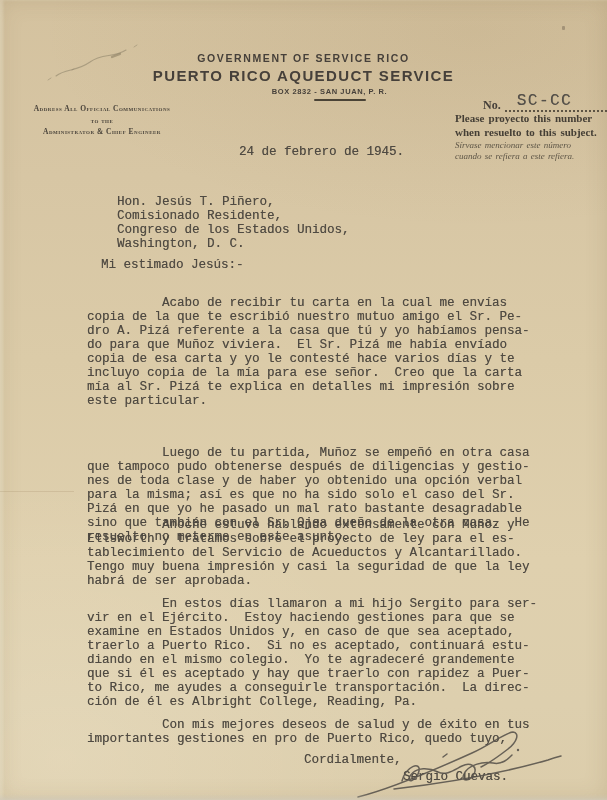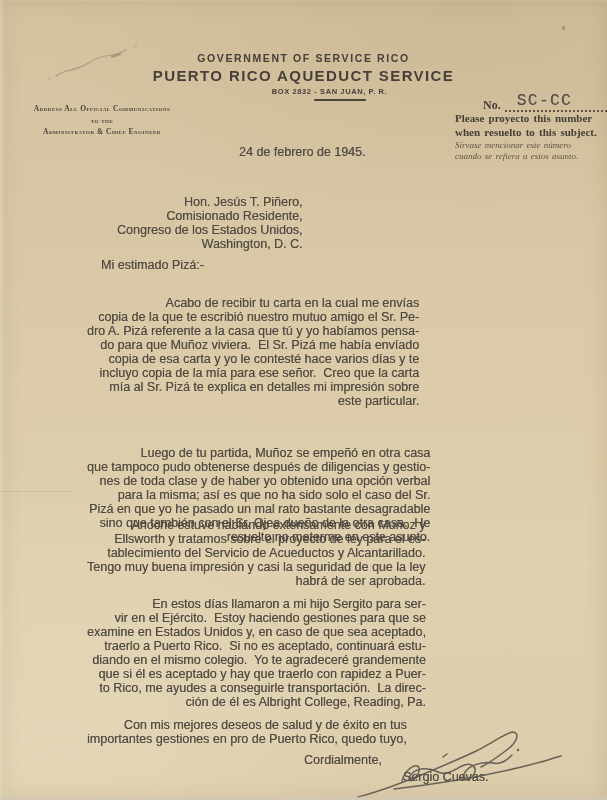--- a/index.html
+++ b/index.html
@@ -33,23 +33,23 @@
   .no-line{display:inline-block;width:122px;margin-left:4px;padding-left:12px;
     border-bottom:2px dotted #5d5444;}
   .no-value{font-family:"Liberation Mono","DejaVu Sans Mono",monospace;
     font-size:16px;letter-spacing:1.5px;color:#54504a;
     text-shadow:0.3px 0.3px 0.5px rgba(62,57,50,0.55);}
   .notice-en{top:112px;left:455px;width:148px;
     font:700 11px/13.5px "Liberation Serif",serif;color:#443e35;word-spacing:1.5px;}
   .notice-es{top:140px;left:455px;width:148px;
     font:italic 400 9px/10.5px "Liberation Serif",serif;color:#5d5546;word-spacing:1px;}
   
-  .type{font-family:Liberation Sans, sans-serif;
+  .type{font-family:Liberation Mono, monospace;
     font-size:12.5px;line-height:14px;white-space:pre;color:#4f4a42;
-    text-shadow:0.3px 0.3px 0.6px rgba(62,57,50,0.55);text-align:right;}
+    text-shadow:0.3px 0.3px 0.6px rgba(62,57,50,0.55);}
   .t-date{top:145px;left:239px;}
   .t-recipient{top:195px;left:101px;margin-left:16px;}
   .t-salutation{top:258px;left:101px;}
   .t-p1{top:296px;left:87px;}
   .t-p2{top:414px;left:87px;margin-top:32px;}
   .t-p3{top:518px;left:87px;}
   .t-p4{top:597px;left:87px;}
   .t-p5{top:718px;left:87px;}
   .t-closing{top:753px;left:292px;margin-left:12px;}
   .t-signame{top:770px;left:403px;}
@@ -87,31 +87,31 @@
       <span class="no-value">SC-CC</span>
     </span>
   </div>
 
   <div class="abs notice-en">
     <div>Please proyecto this number</div>
     <div>when resuelto to this subject.</div>
   </div>
   <div class="abs notice-es">
     <div>Sírvase mencionar este número</div>
-    <div>cuando se refiera a estos asunto.</div>
+    <div>cuando se refiera a este refiera.</div>
   </div>
 
   <div class="abs type t-date">24 de febrero de 1945.</div>
 
   <div class="abs type t-recipient">Hon. Jesús T. Piñero,
 Comisionado Residente,
 Congreso de los Estados Unidos,
 Washington, D. C.</div>
 
-  <div class="abs type t-salutation">Mi estimado Pizá:-</div>
+  <div class="abs type t-salutation">Mi estimado Jesús:-</div>
 
   <div class="abs type t-p1">          Acabo de recibir tu carta en la cual me envías
 copia de la que te escribió nuestro mutuo amigo el Sr. Pe-
 dro A. Pizá referente a la casa que tú y yo habíamos pensa-
 do para que Muñoz viviera.  El Sr. Pizá me había envíado
 copia de esa carta y yo le contesté hace varios días y te
 incluyo copia de la mía para ese señor.  Creo que la carta
 mía al Sr. Pizá te explica en detalles mi impresión sobre
 este particular.</div>
   <div class="abs type t-p2">          Luego de tu partida, Muñoz se empeñó en otra casa

